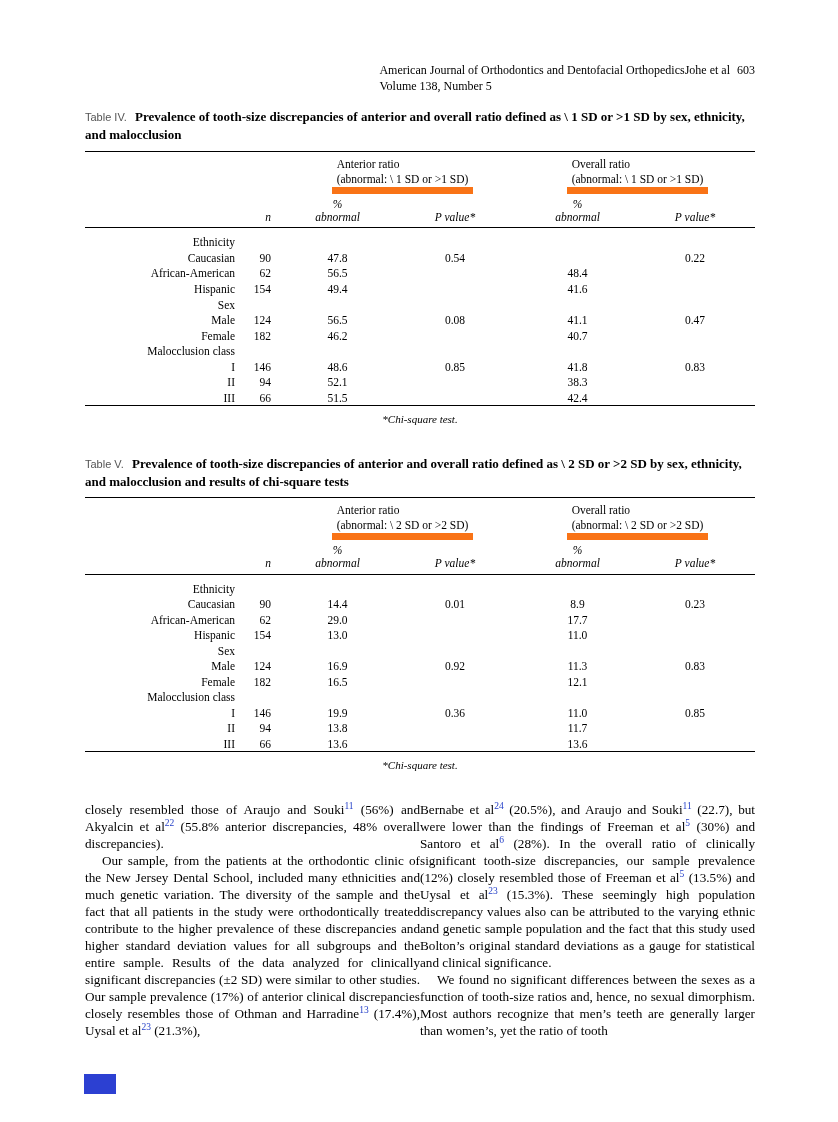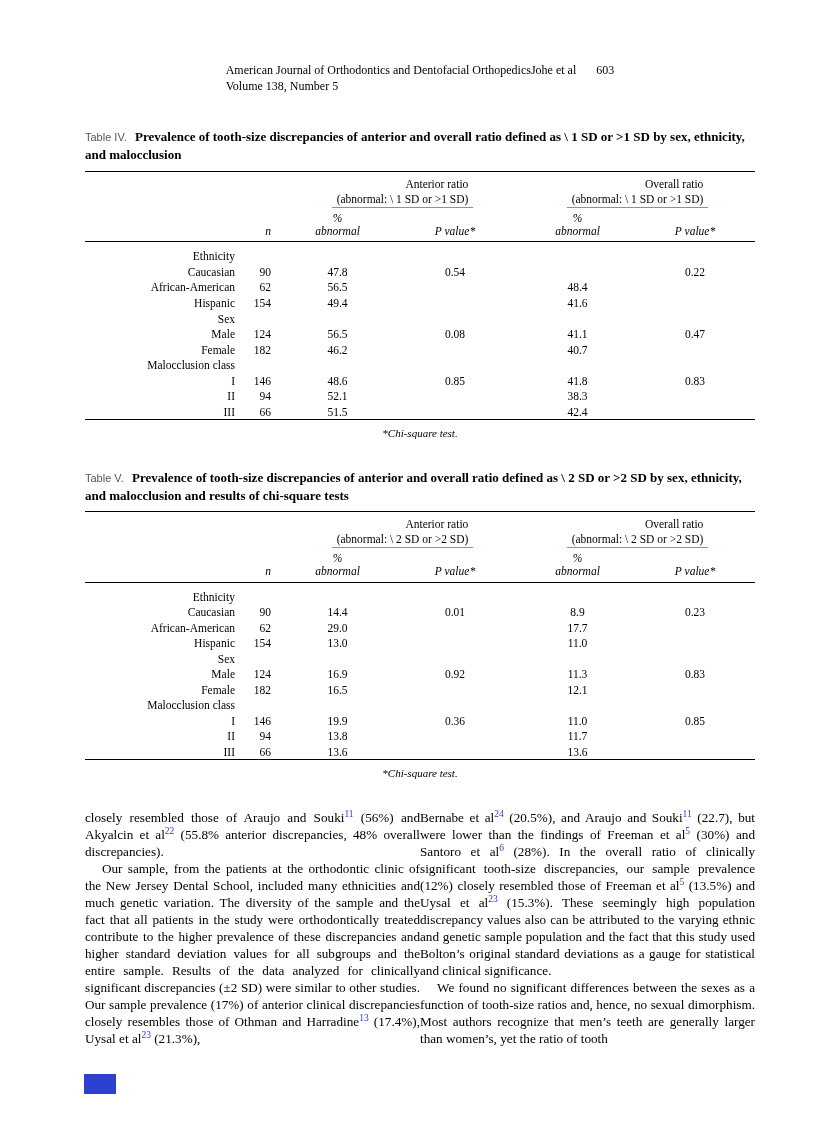--- a/index.html
+++ b/index.html
@@ -1,36 +1,36 @@
 <!DOCTYPE html>
 <html><head>
 <meta charset="utf-8">
 <style>
   html,body{margin:0;padding:0;background:#ffffff;}
   .page{position:relative;width:838px;height:1122px;background:#fff;overflow:hidden;
         font-family:"Liberation Serif", serif;color:#000;}
   .content{position:absolute;left:85px;top:62px;width:670px;}
 
-  .running-head{display:flex;justify-content:center;align-items:flex-start;
-    font-size:12px;line-height:1.35;margin-bottom:34px;}
-  .rh-right{display:flex;gap:20px;font-size:12px;}
+  .running-head{display:flex;justify-content:flex-end;align-items:flex-start;
+    font-size:12px;line-height:1.35;margin-bottom:14px;}
+  .rh-right{display:flex;gap:7px;font-size:12px;}
 
   .table-section{margin-bottom:30px;}
   .caption{font-size:13px;line-height:1.38;margin:0 0 7px;}
   .cap-label{font-family:"Liberation Sans", sans-serif;font-size:11px;color:#555;margin-right:5px;}
   .cap-text{font-weight:bold;}
 
   table.data{width:100%;border-collapse:collapse;table-layout:fixed;
     border-top:1.5px solid #000;border-bottom:1.5px solid #000;font-size:11.5px;}
   .c-label{width:150px}.c-n{width:50px}.c-apct{width:105px}.c-ap{width:130px}
   .c-opct{width:115px}.c-op{width:120px}
   th,td{padding:0;font-weight:normal;vertical-align:bottom;}
   .group-row th{padding-top:5px;text-align:center;}
-  .grp-inner{display:inline-block;text-align:right;line-height:1.25;
-    border-bottom:1px solid #f97316;padding:0 5px 1px;}
+  .grp-inner{display:inline-block;text-align:left;line-height:1.25;
+    border-bottom:7px solid #f97316;padding:0 5px 1px;}
   .colhead-row th{border-bottom:1px solid #000;padding:4px 0 3px;line-height:1.15;font-style:italic;}
   th.pct,td.pct{text-align:center;white-space:pre-line;}
   th.pval,td.pval{text-align:center;}
   th.num,td.num{text-align:right;padding-right:14px;}
   td.lbl{text-align:right;}
   td.lbl.indent{padding-left:13px;}
   tbody td{line-height:1.22;padding-top:1.5px;}
   tbody tr.first td{padding-top:7px;}
   .footnote{font-size:11px;font-style:italic;margin:7px 0 0;text-align:center;}
 

